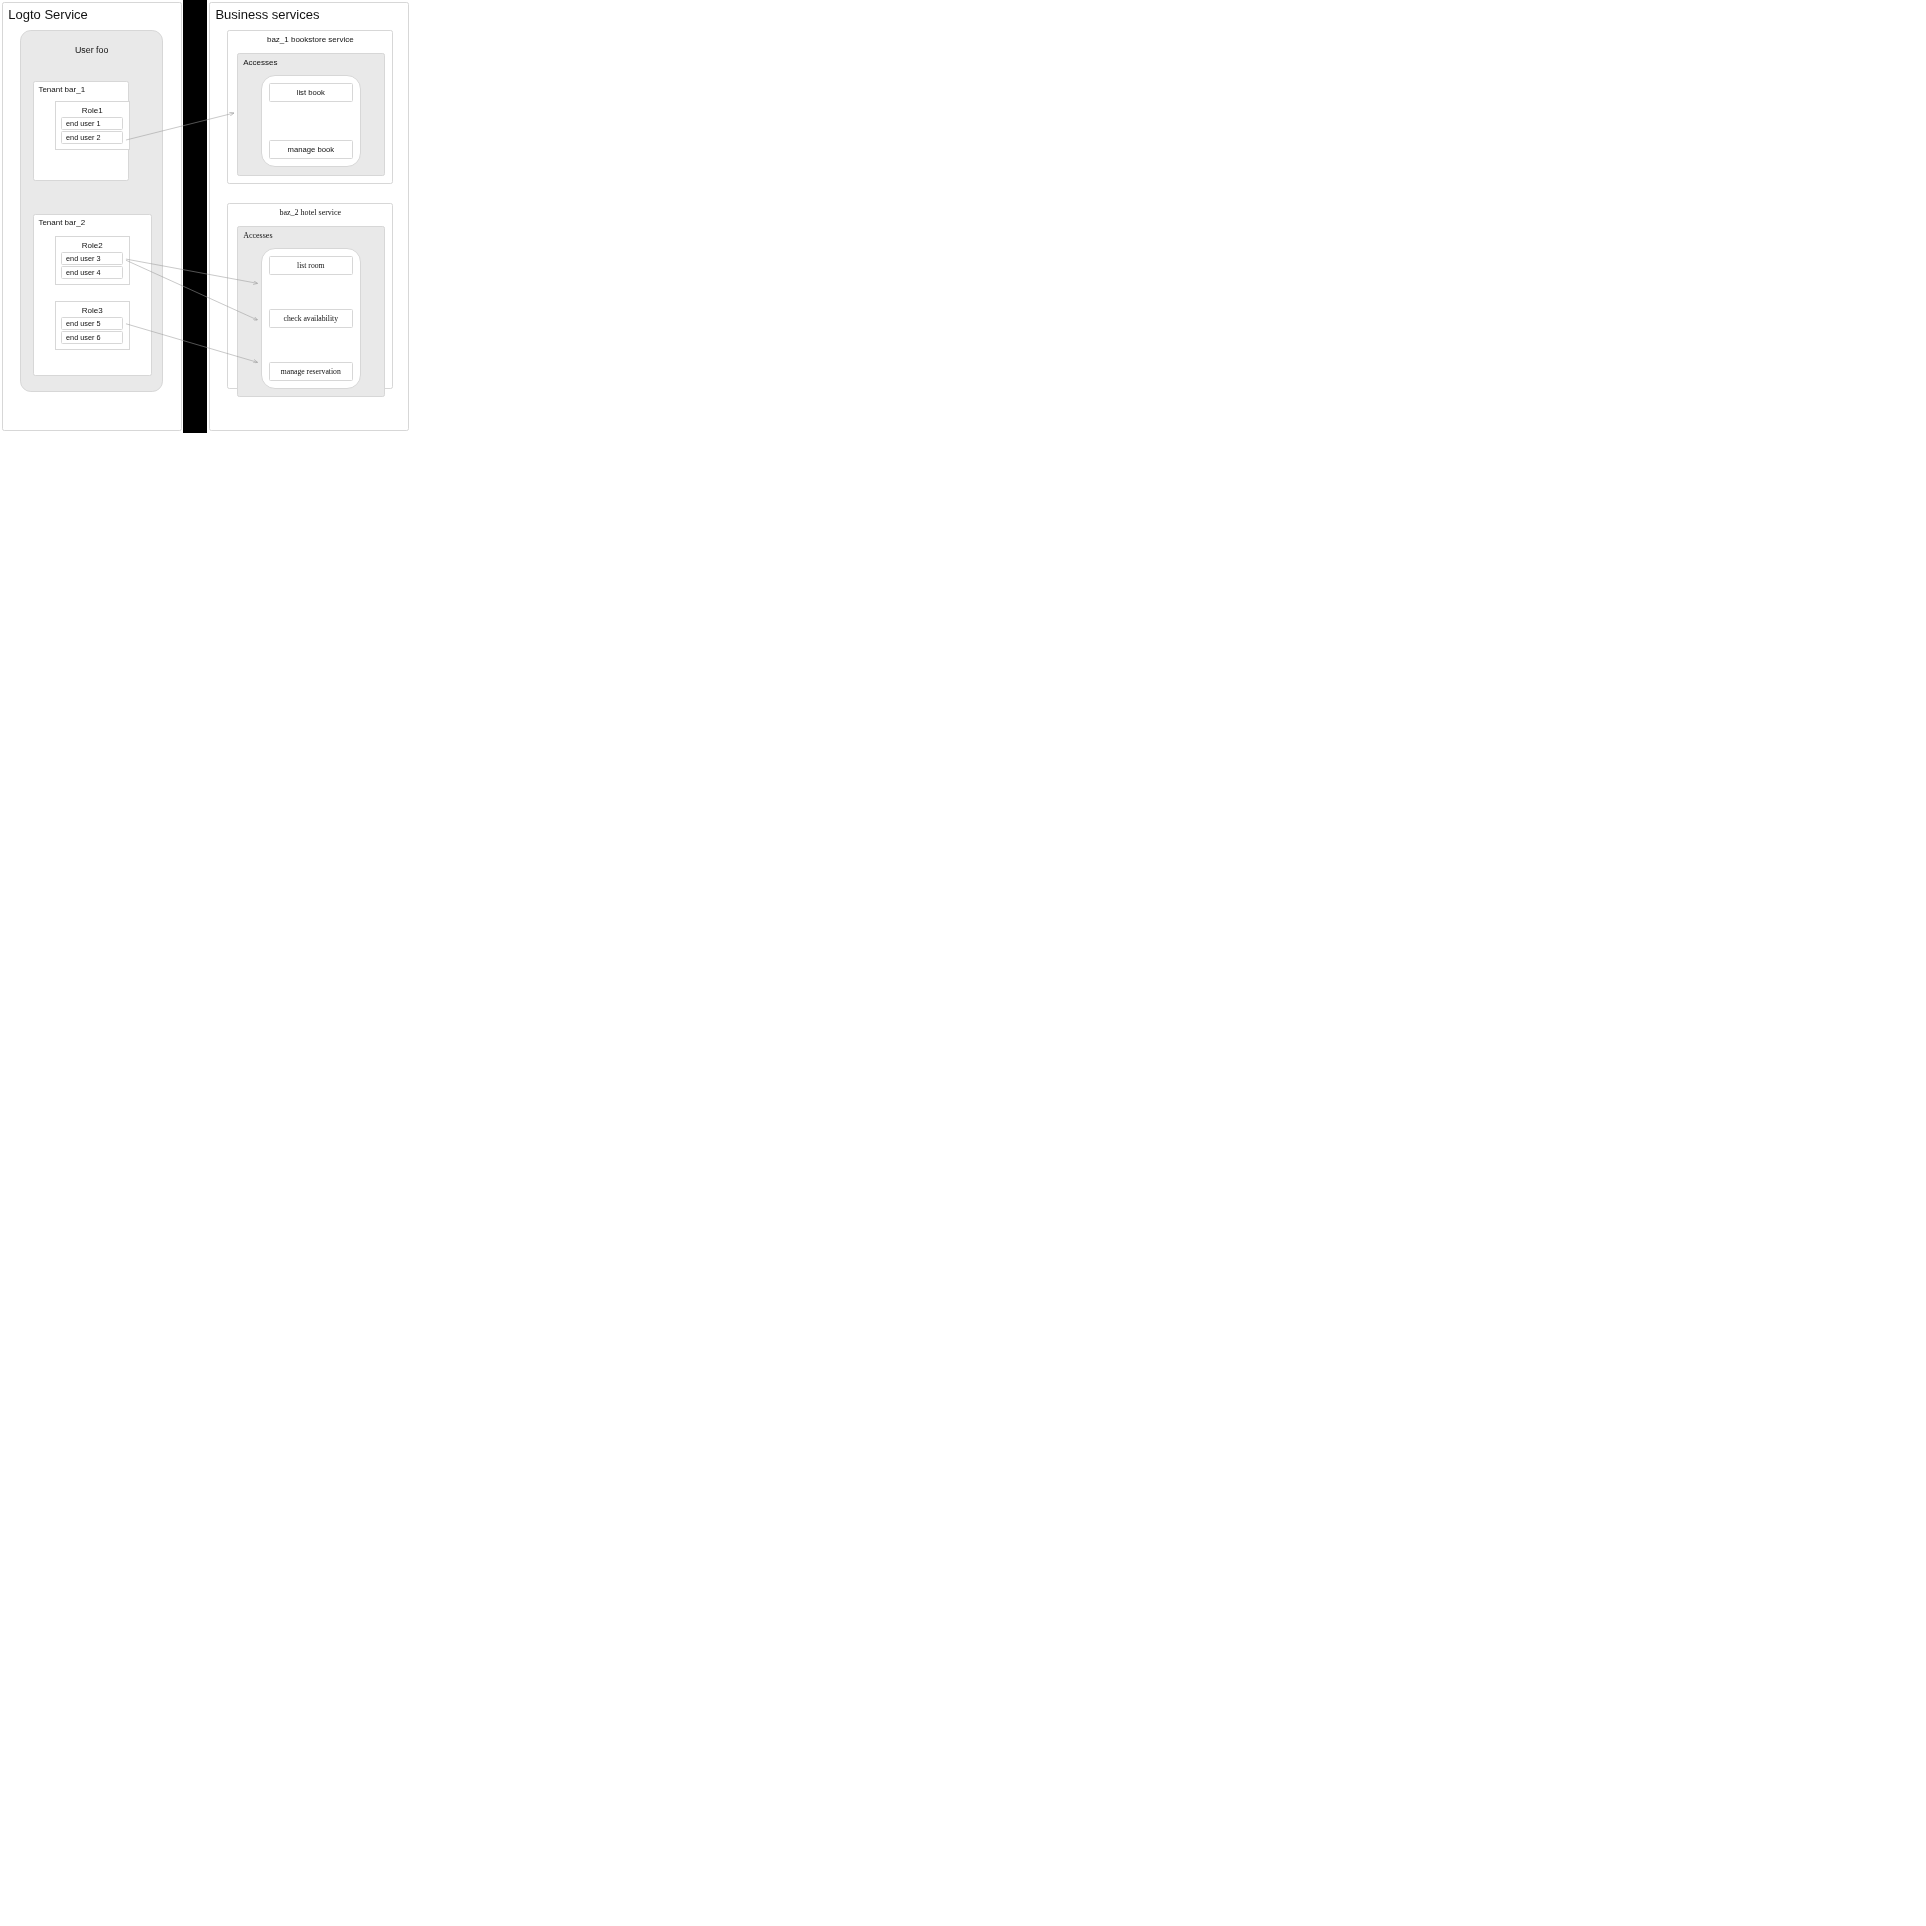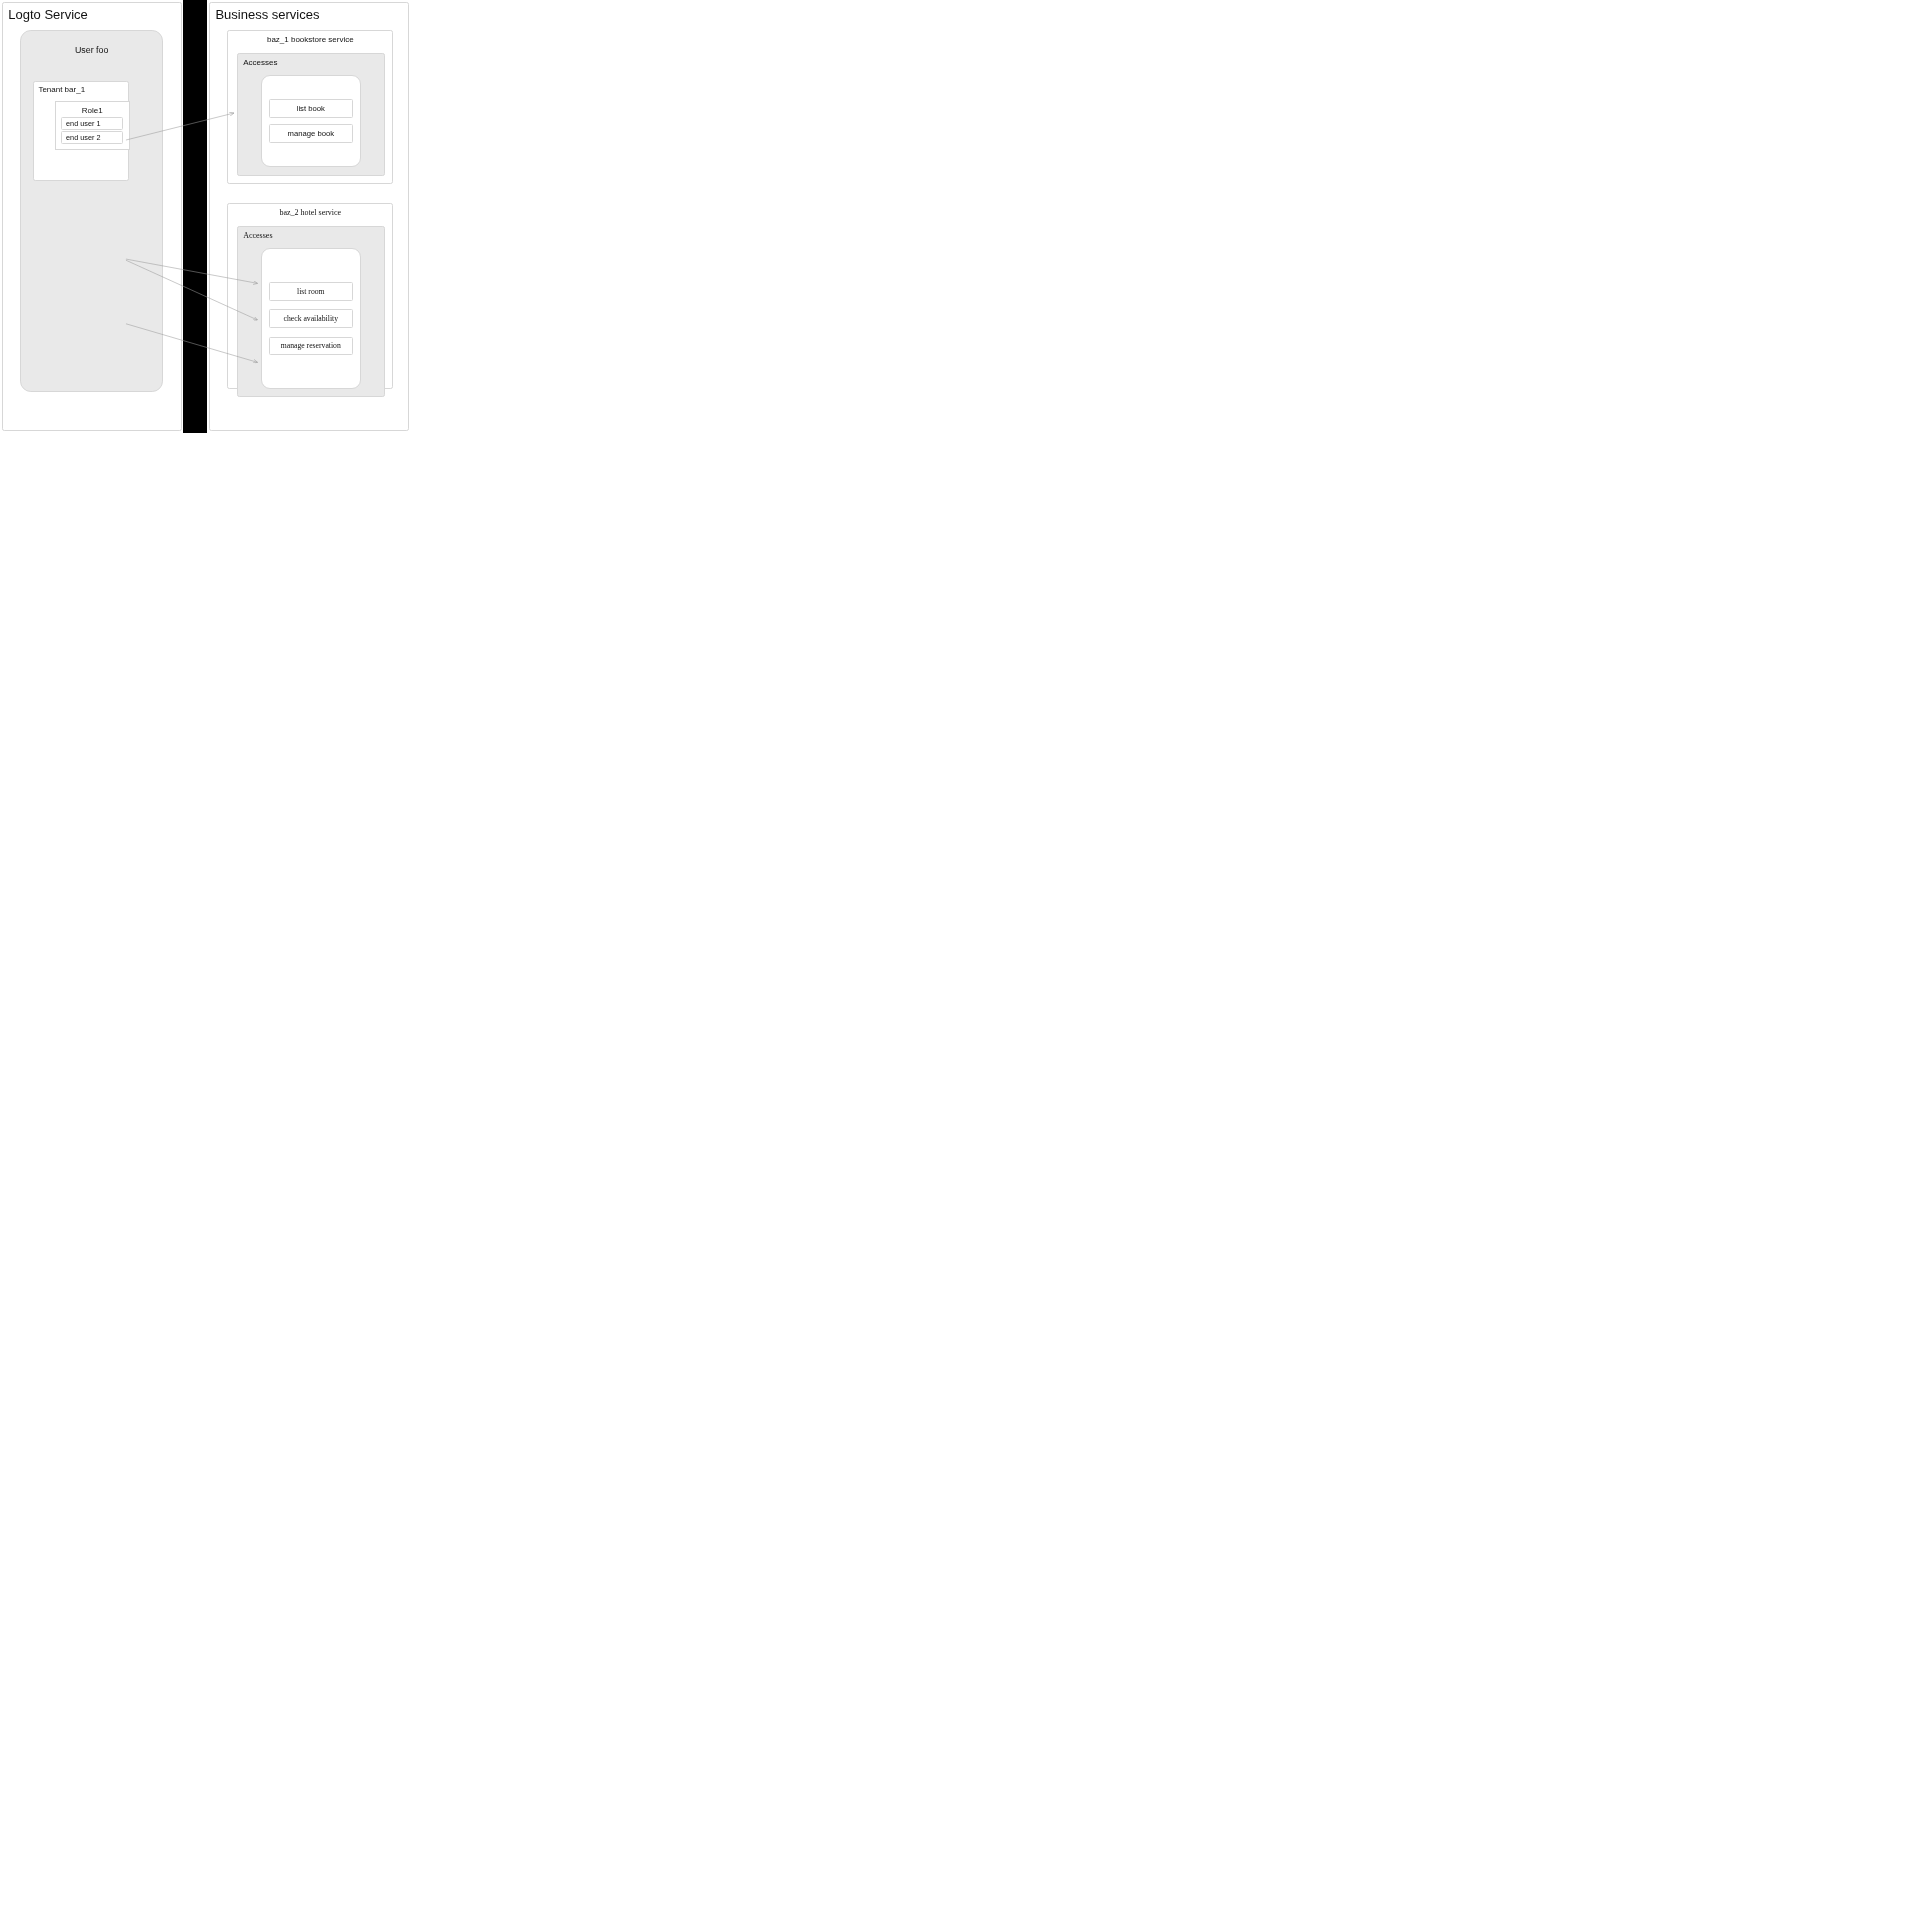--- a/index.html
+++ b/index.html
@@ -93,24 +93,24 @@
   }
   .accesses-title {
     font-size: 8px;
     padding: 3.9px 5.4px 2.3px 5.4px;
     color: #111;
   }
   .access-list {
     position: absolute;
     background: #ffffff;
     border: 0.6px solid #d7d7d7;
-    border-radius: 9px;
+    border-radius: 14px;
     display: flex;
     flex-direction: column;
-    justify-content: center;
+    justify-content: space-between;
     gap: 6.2px;
     padding: 7px 7px;
   }
   .perm {
     border: 0.6px solid #d7d7d7;
     background: #ffffff;
     border-radius: 1.5px;
     padding: 3.9px 3.1px;
     font-size: 7.7px;
     text-align: center;
@@ -141,20 +141,35 @@
       <div class="tenant-box" style="left:11.6px; top:50px; width:96px; height:100px;">
         <div class="tenant-title">Tenant bar_1</div>
 
         <div class="role-box" id="role1" style="left:21px; top:19px; width:75px;">
           <div class="role-title">Role1</div>
           <div class="pill">end user 1</div>
           <div class="pill">end user 2</div>
         </div>
       </div>
 
+      <div class="tenant-box" style="left:11.6px; top:183px; width:119px; height:162px;">
+        <div class="tenant-title">Tenant bar_2</div>
+
+        <div class="role-box" id="role2" style="left:21px; top:21px; width:75px;">
+          <div class="role-title">Role2</div>
+          <div class="pill">end user 3</div>
+          <div class="pill">end user 4</div>
+        </div>
+
+        <div class="role-box" id="role3" style="left:21px; top:86px; width:75px;">
+          <div class="role-title">Role3</div>
+          <div class="pill">end user 5</div>
+          <div class="pill">end user 6</div>
+        </div>
+      </div>
     </div>
   </div>
 
   <div class="divider" style="left:183px; top:0; width:24px; height:433px;"></div>
 
   <div class="panel" style="left:209px; top:1.9px; width:200px; height:429px;">
     <div class="panel-title">Business services</div>
 
     <div class="service-box" style="left:17.3px; top:27px; width:166px; height:154px;">
       <div class="service-title">baz_1 bookstore service</div>

